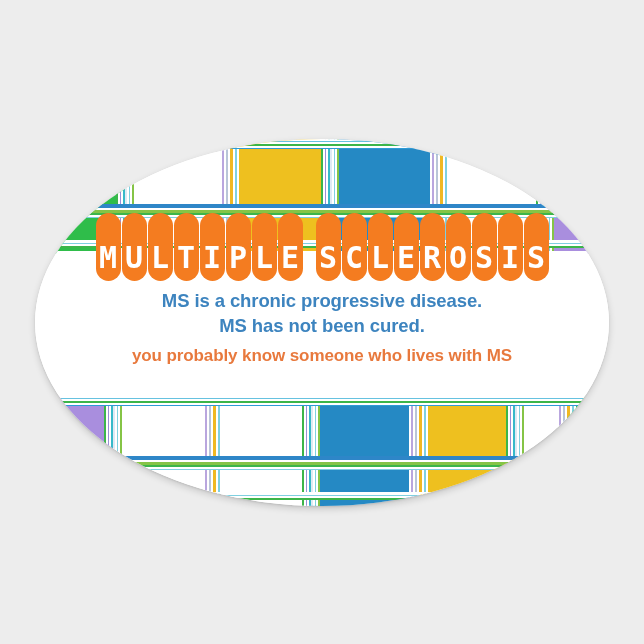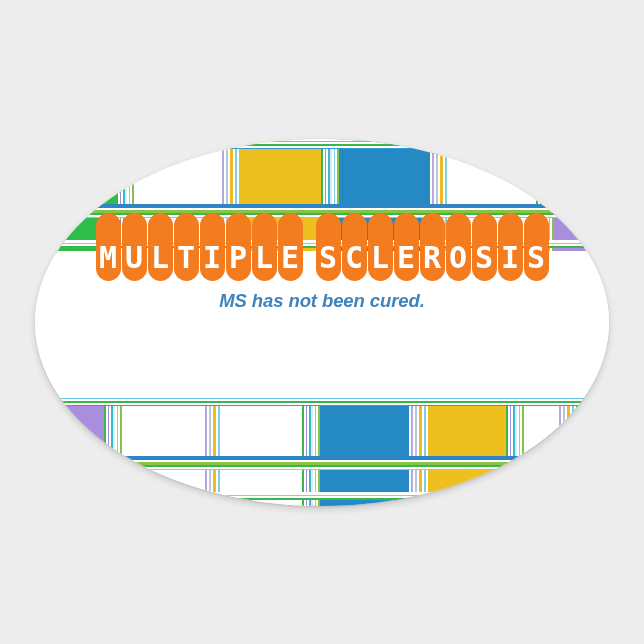--- a/index.html
+++ b/index.html
@@ -261,17 +261,19 @@
         <div class="pill" style="background: rgb(244, 124, 32); color: rgb(255, 255, 255);">L</div>
         <div class="pill" style="background: rgb(244, 124, 32); color: rgb(255, 255, 255);">E</div>
         <div class="pill" style="background: rgb(244, 124, 32); color: rgb(255, 255, 255);">R</div>
         <div class="pill" style="background: rgb(244, 124, 32); color: rgb(255, 255, 255);">O</div>
         <div class="pill" style="background: rgb(244, 124, 32); color: rgb(255, 255, 255);">S</div>
         <div class="pill" style="background: rgb(244, 124, 32); color: rgb(255, 255, 255);">I</div>
         <div class="pill" style="background: rgb(244, 124, 32); color: rgb(255, 255, 255);">S</div>
       </div>
 
     <div class="copy">
-      <div class="line" style="color: rgb(61, 132, 191); font-style: italic;">MS has not been cured.</div>
+      <div class="line" style="color: rgb(61, 132, 191);">MS is a chronic progressive disease.</div>
+      <div class="line" style="color: rgb(61, 132, 191);">MS has not been cured.</div>
+      <div class="line tagline" style="color: rgb(232, 121, 61);">you probably know someone who lives with MS</div>
     </div>
 
   </div>
 </div>
 
 </body></html>

